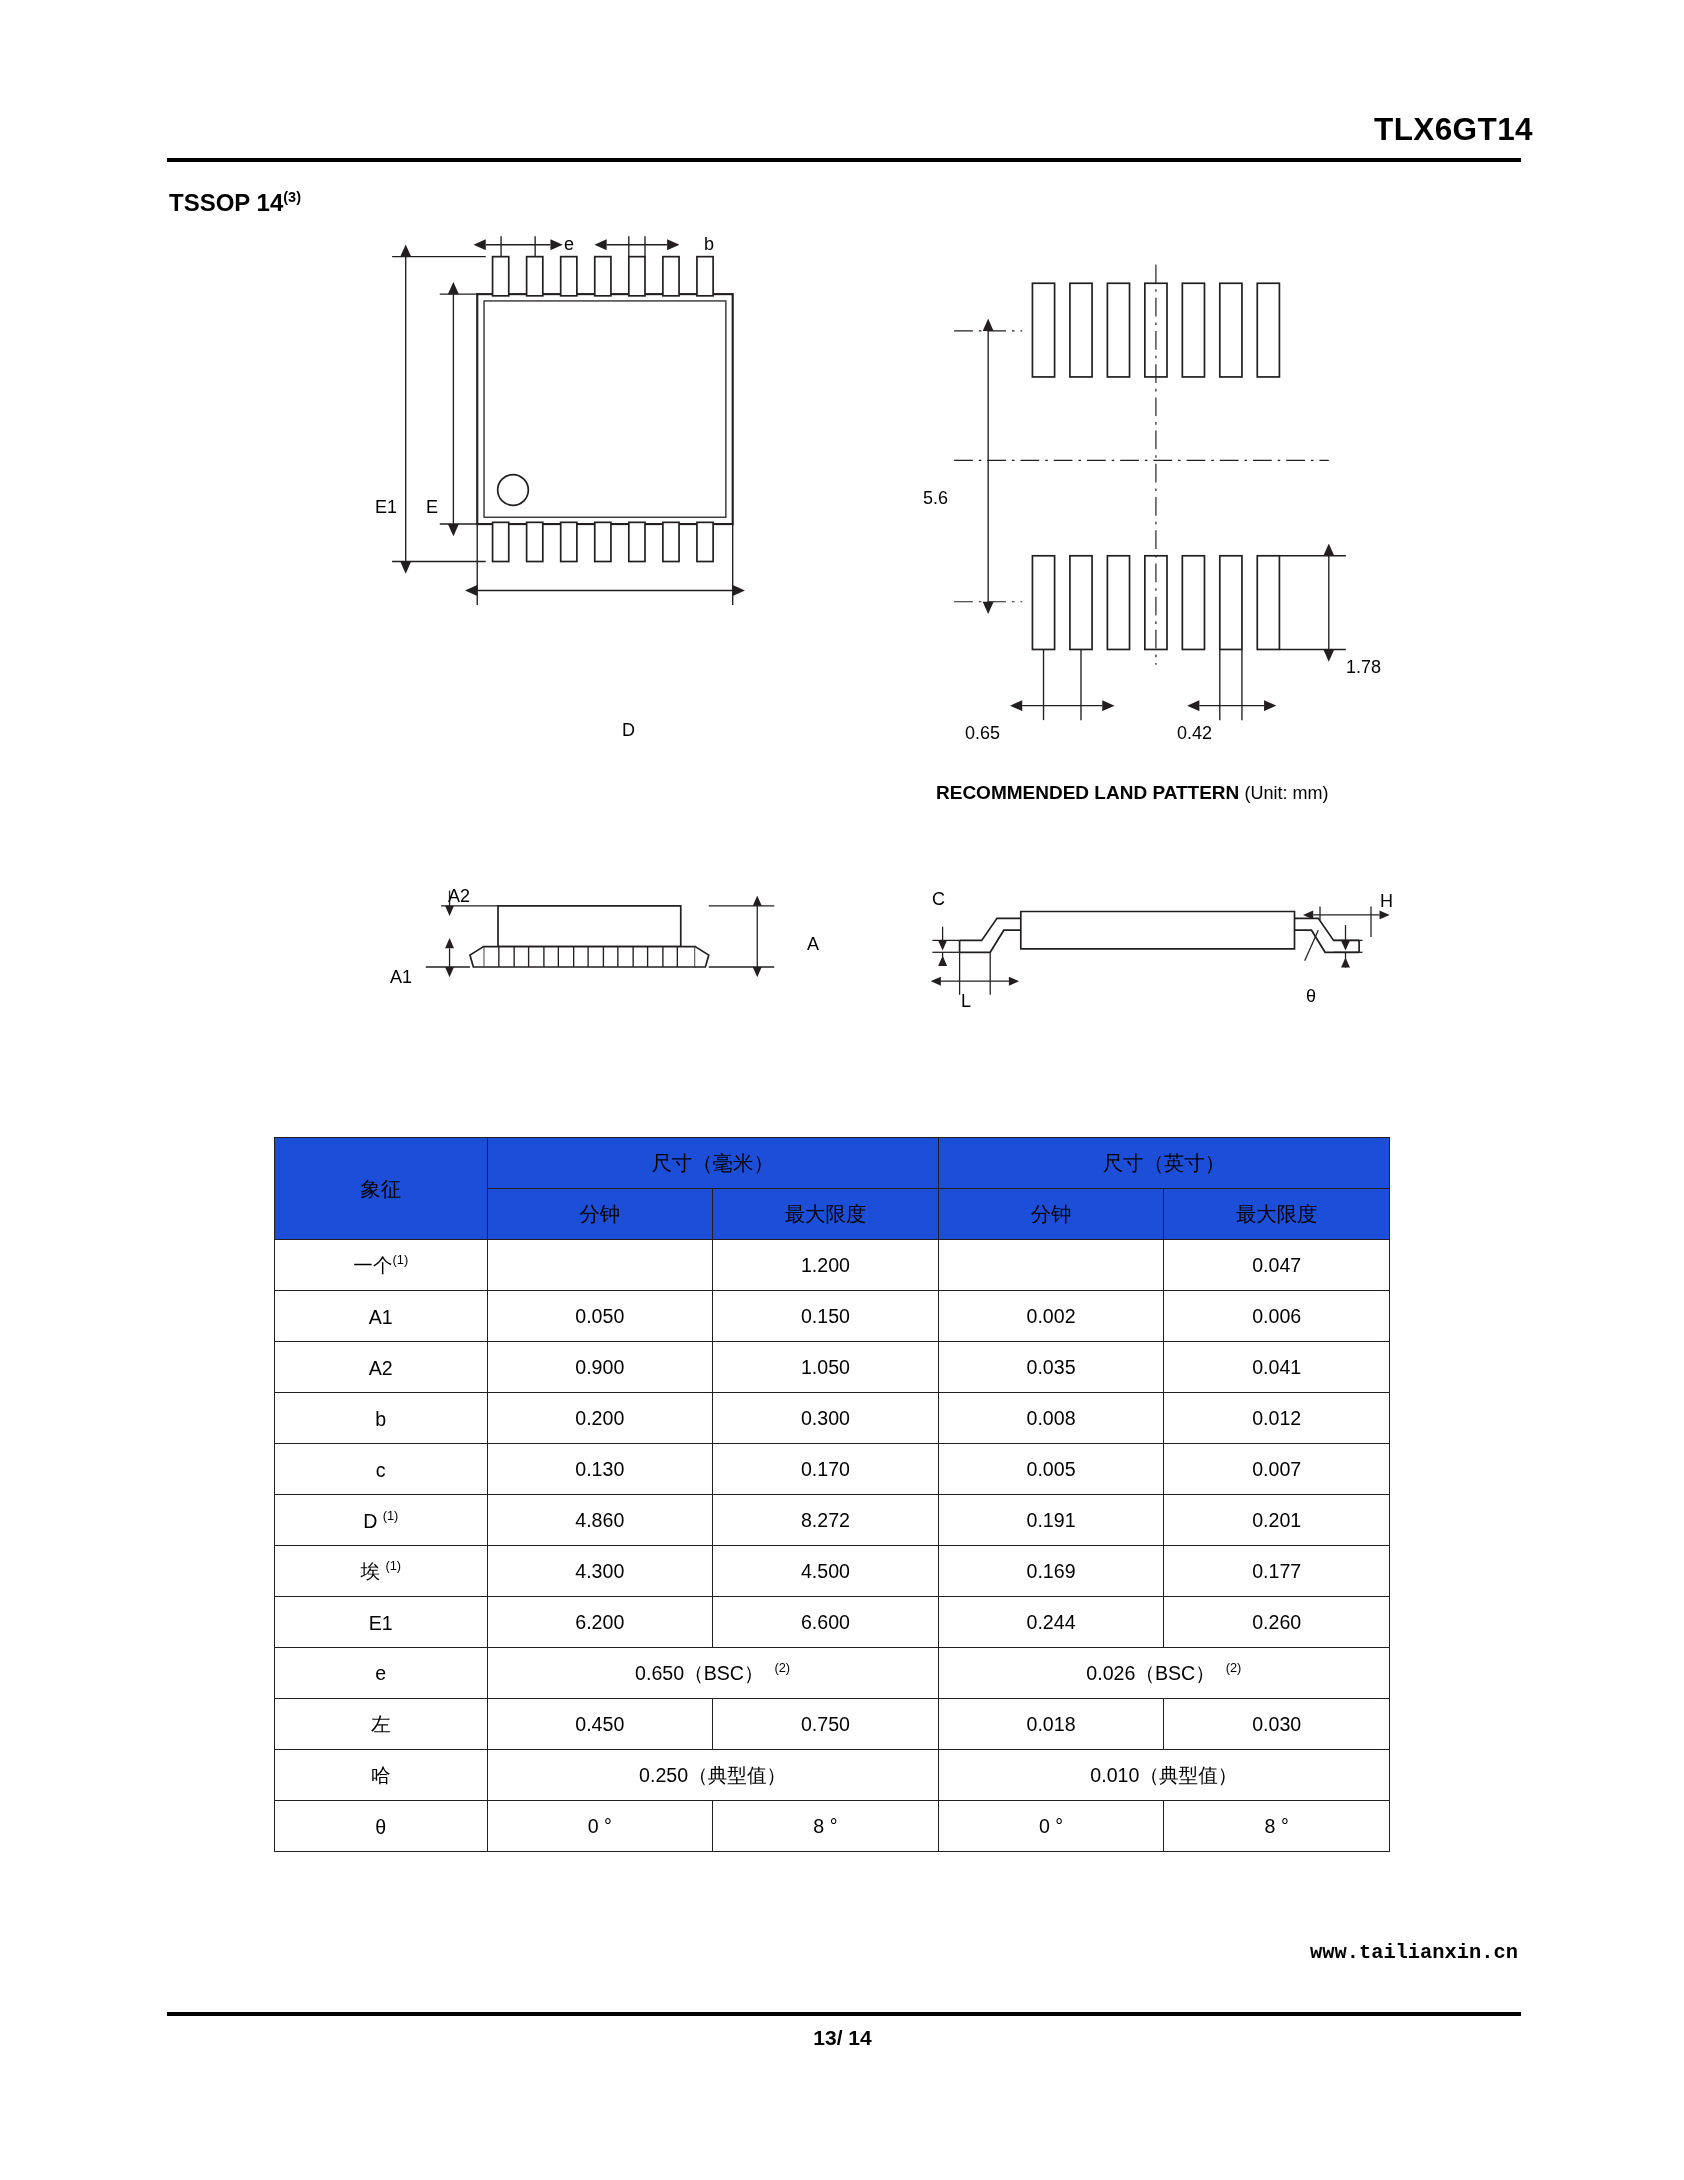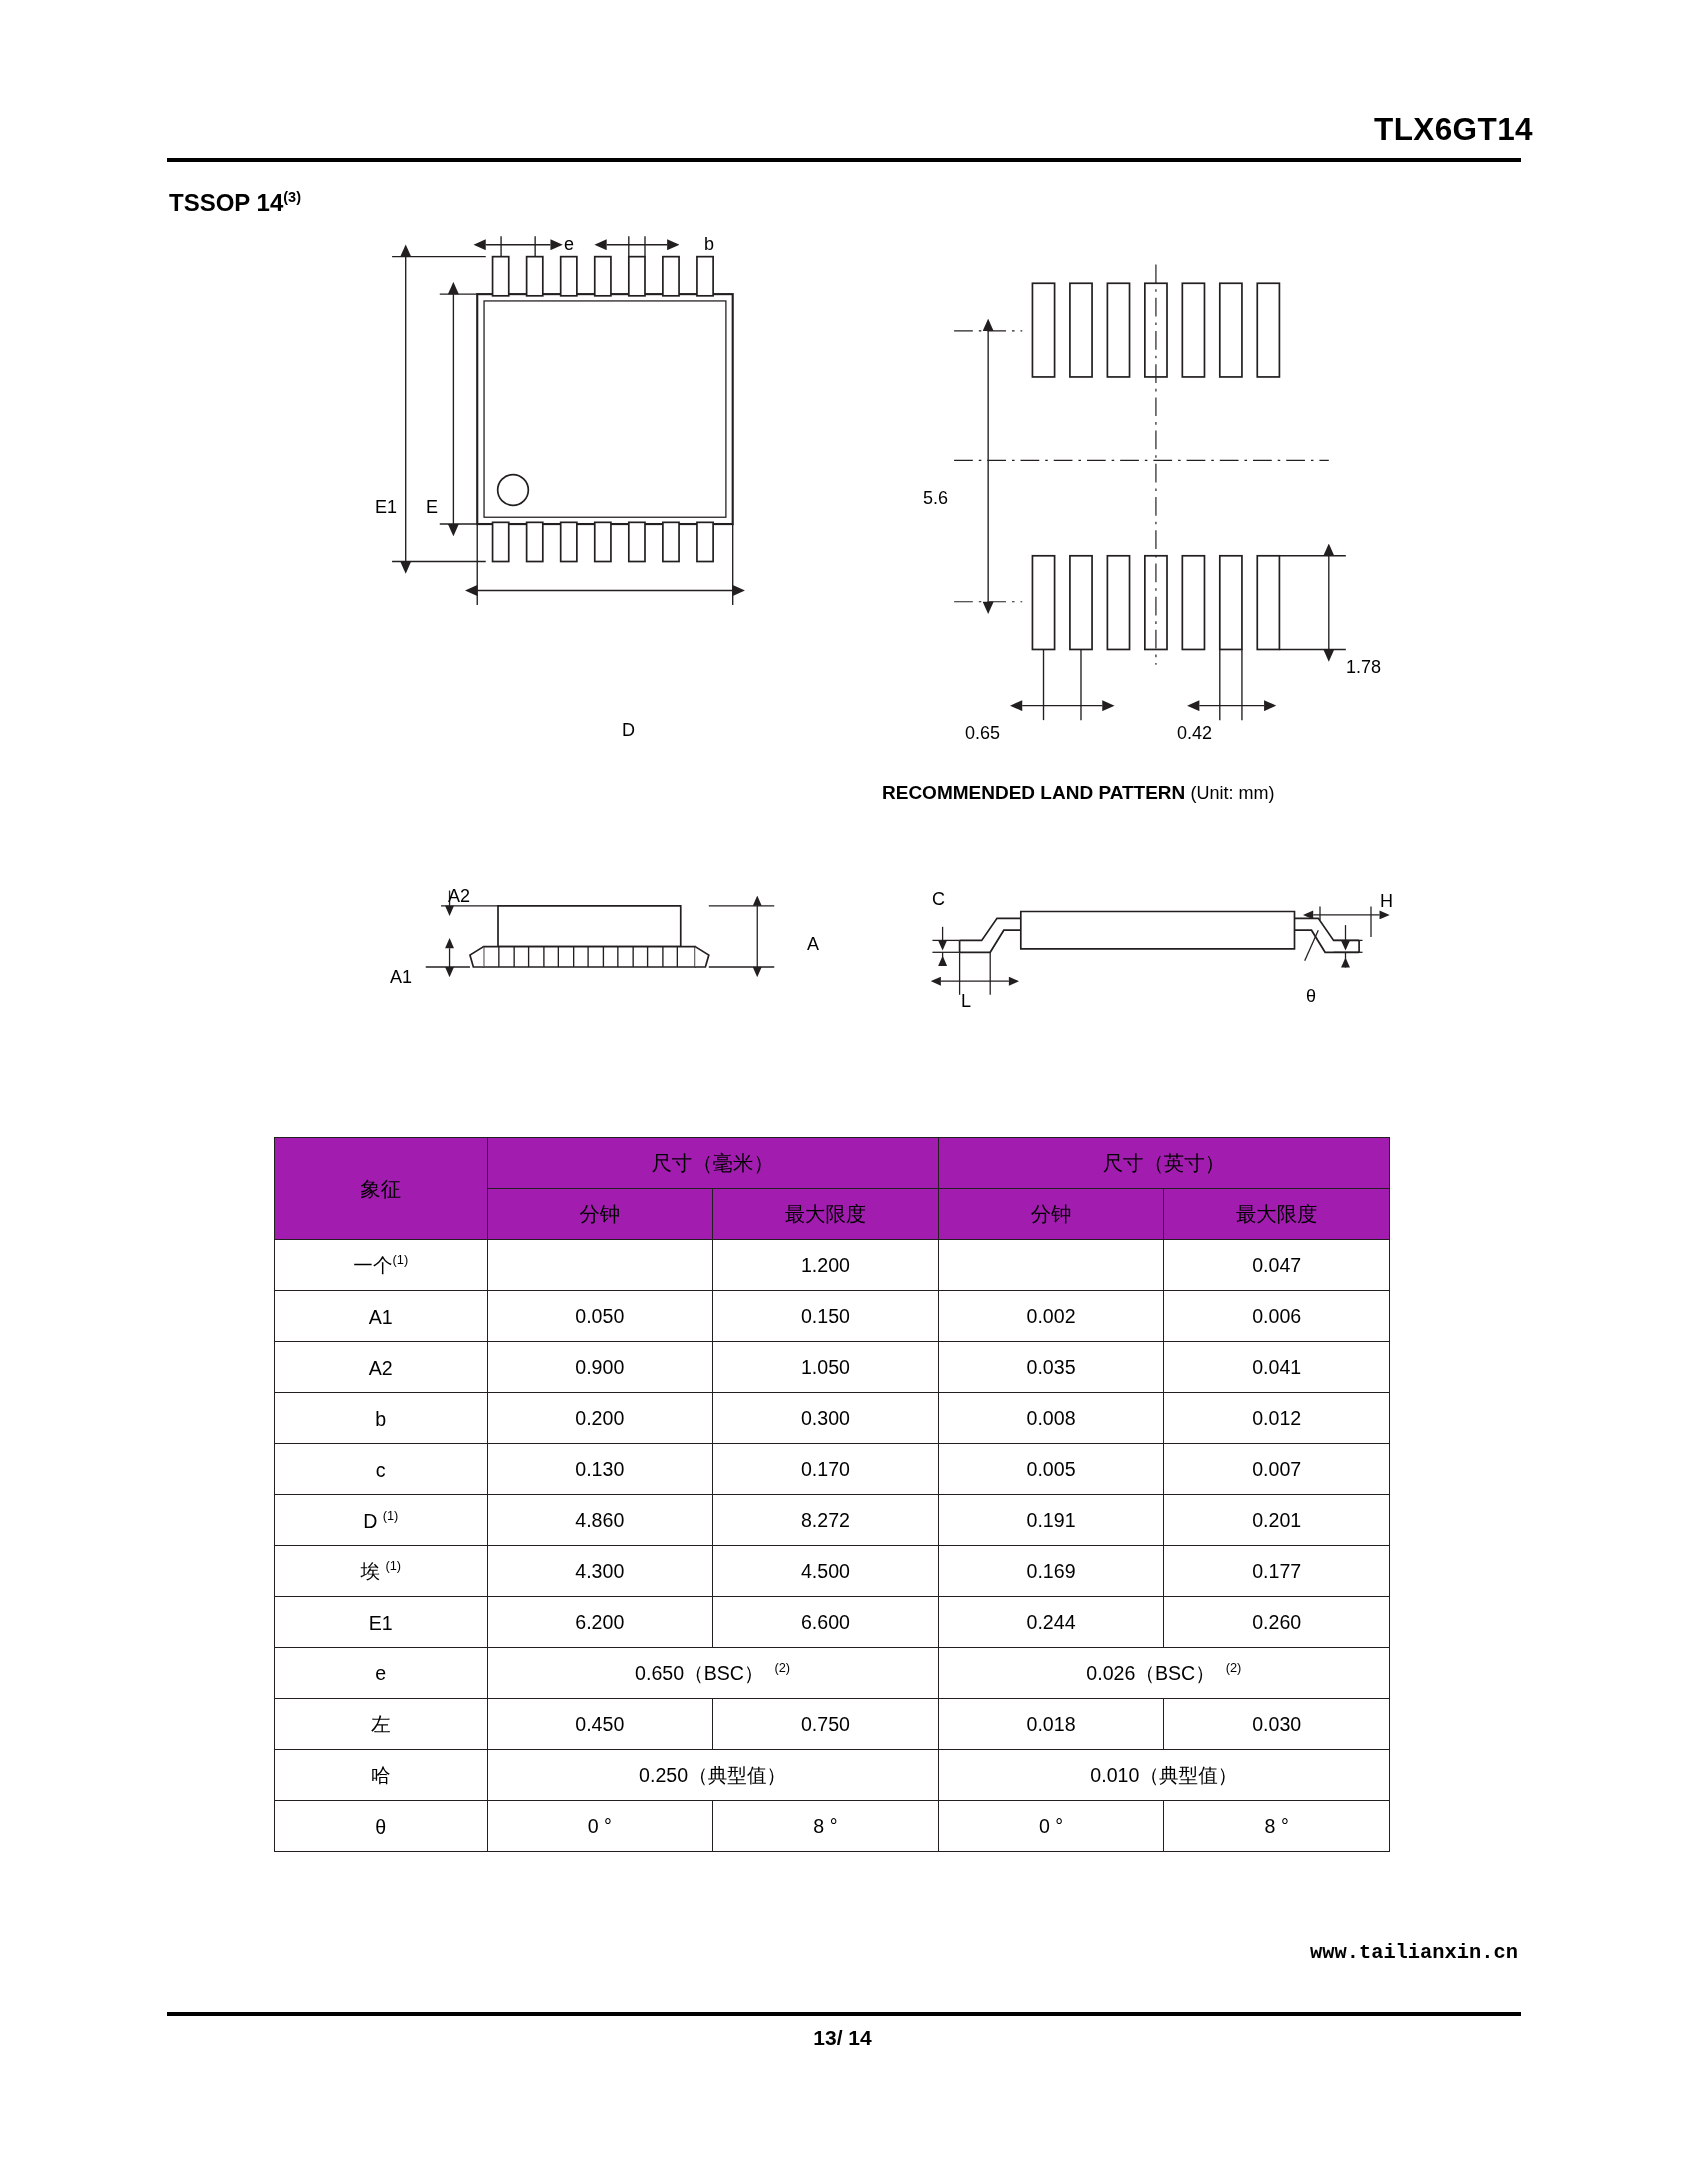--- a/index.html
+++ b/index.html
@@ -62,21 +62,21 @@
     position: absolute;
     font-size: 18px;
     font-family: "Liberation Sans", sans-serif;
     color: #000;
     white-space: nowrap;
   }
 
   
   .rlp-caption {
     position: absolute;
-    left: 882px;
+    left: 936px;
     top: 782px;
     font-size: 19px;
     white-space: nowrap;
   }
   .rlp-caption b { font-weight: bold; }
   .rlp-caption span.unit { font-weight: normal; font-size: 18px;}
 
   
   table.dim {
     position: absolute;
@@ -88,21 +88,21 @@
   }
   table.dim th, table.dim td {
     border: 1.3px solid #231f20;
     text-align: center;
     vertical-align: middle;
     padding: 0;
     height: 50px;
     font-weight: normal;
   }
   table.dim thead th {
-    background: #a21caf;
+    background: #1d4ed8;
     font-weight: normal;
     font-size: 20.4px;
   }
   table.dim td.sym {
     width: 213px;
   }
   table.dim td {
     width: 226px;
   }
   .supn {

